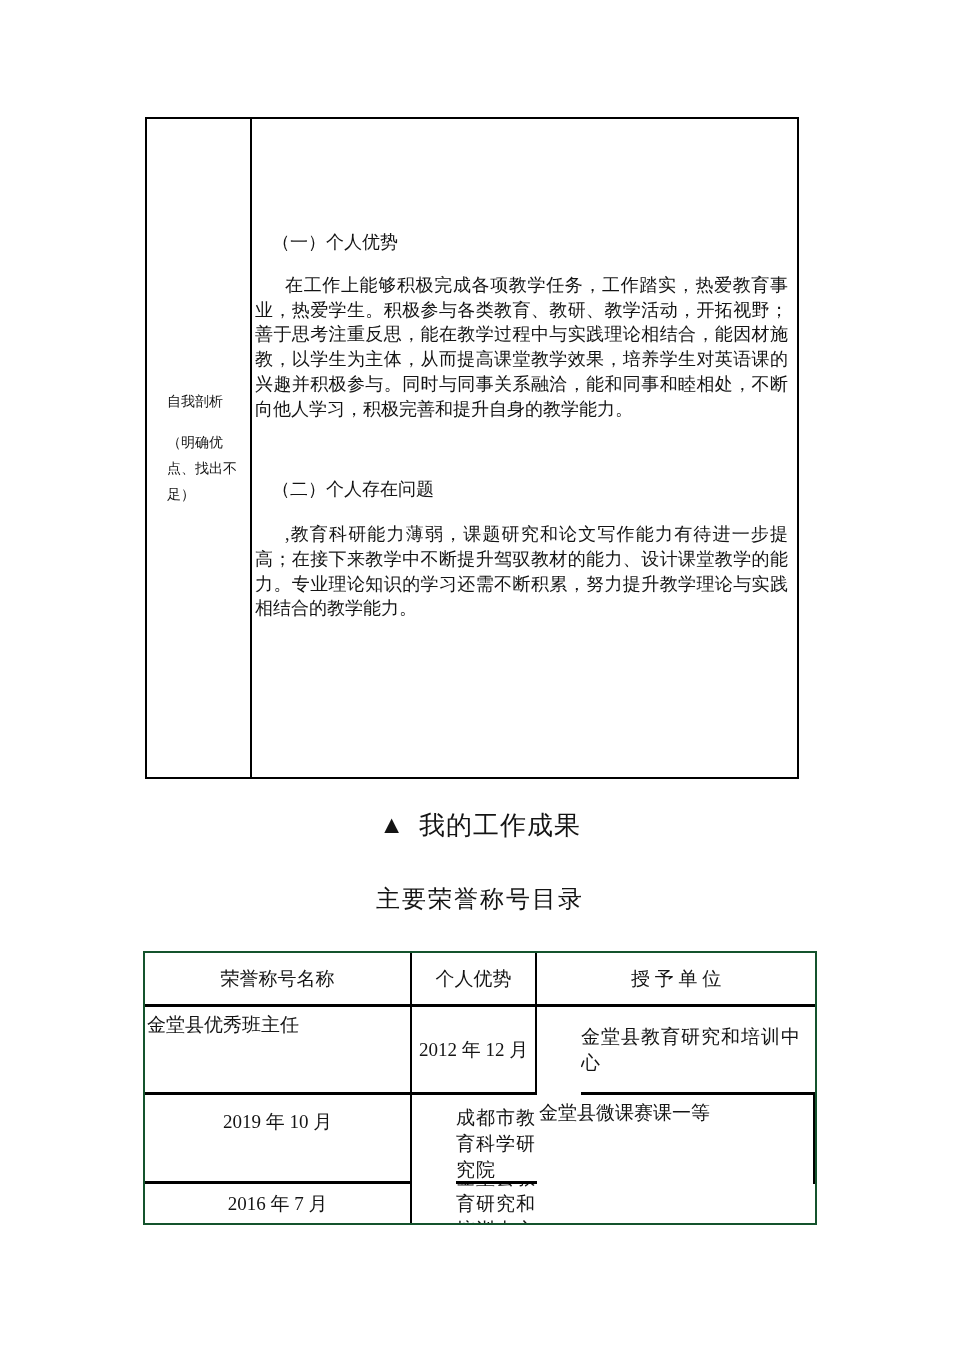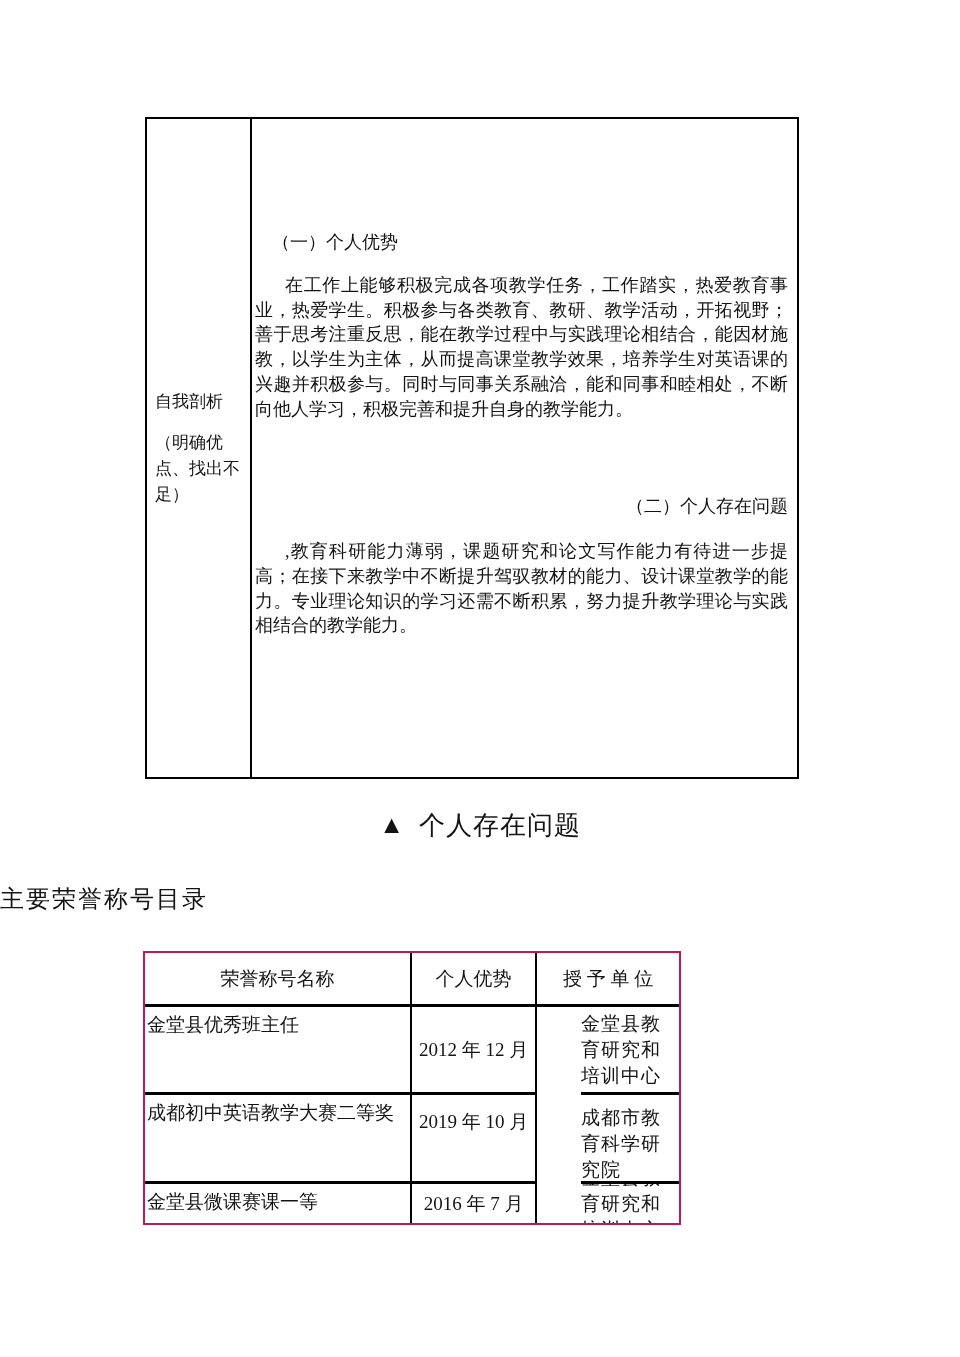--- a/index.html
+++ b/index.html
@@ -18,52 +18,52 @@
     width:654px;height:662px;
     border:2px solid #000;
     box-sizing:border-box;
     display:flex;
   }
   .at-col1{
     flex:0 0 105px;width:105px;
     border-right:2px solid #000;
     box-sizing:border-box;
     display:flex;flex-direction:column;justify-content:center;
-    font-size:17px;line-height:26px;
-    padding-left:8px;
+    font-size:14px;line-height:26px;
+    padding-left:20px;
   }
   .at-note{margin-top:15px;white-space:pre-line;}
   .at-col2{
     flex:1;box-sizing:border-box;
     padding:111px 9px 0 3px;
     font-size:18px;
   }
   .at-h{padding-left:17px;line-height:25px;}
-  .at-h2{margin-top:73px;text-align:right;}
+  .at-h2{margin-top:56px;}
   .at-p{margin:18px 0 0 0;line-height:24.7px;text-indent:30px;text-align:justify;}
   .at-p2{margin-top:20px;}
 
   
   .doc-title{
     position:absolute;top:808px;left:0;width:960px;
     text-align:center;font-size:26px;letter-spacing:1px;
     white-space:nowrap;
   }
   .doc-title .tri{font-size:25px;margin-right:14px;position:relative;top:-1px;}
   .honors-title{
     position:absolute;top:883px;left:0;width:960px;
-    font-size:24px;letter-spacing:2px;
+    text-align:center;font-size:24px;letter-spacing:2px;
     white-space:nowrap;
   }
 
   
   .honors-table{
     position:absolute;left:143px;top:951px;
-    width:538px;height:274px;
-    border:2px solid #be185d;
+    width:674px;height:274px;
+    border:2px solid #14532d;
     box-sizing:border-box;
     display:grid;
     grid-template-columns:267px 125px 1fr;
     grid-template-rows:54px 88px 89px 1fr;
     font-size:19px;
   }
   .ht-cell{
     box-sizing:border-box;
     border-right:2px solid #000;
     border-bottom:3px solid #000;
@@ -90,35 +90,34 @@
   </div>
   <div class="at-col2">
     <div class="at-h">（一）个人优势</div>
     <p class="at-p">在工作上能够积极完成各项教学任务，工作踏实，热爱教育事业，热爱学生。积极参与各类教育、教研、教学活动，开拓视野；善于思考注重反思，能在教学过程中与实践理论相结合，能因材施教，以学生为主体，从而提高课堂教学效果，培养学生对英语课的兴趣并积极参与。同时与同事关系融洽，能和同事和睦相处，不断向他人学习，积极完善和提升自身的教学能力。</p>
     <div class="at-h at-h2">（二）个人存在问题</div>
     <p class="at-p at-p2">,教育科研能力薄弱，课题研究和论文写作能力有待进一步提高；在接下来教学中不断提升驾驭教材的能力、设计课堂教学的能力。专业理论知识的学习还需不断积累，努力提升教学理论与实践相结合的教学能力。</p>
   </div>
 </div>
 
 <div class="doc-title">
-  <span class="tri">▲</span><span>个人存在问题</span>
+  <span class="tri">▲</span><span>我的工作成果</span>
 </div>
 
 <div class="honors-title">主要荣誉称号目录</div>
 
 <div class="honors-table">
 
   <div class="ht-cell ht-header">荣誉称号名称</div>
   <div class="ht-cell ht-header">个人优势</div>
   <div class="ht-cell ht-header last-col">授  予  单  位</div>
 
   <div class="ht-cell ht-name">金堂县优秀班主任</div>
   <div class="ht-cell ht-center">2012 年 12 月</div>
   <div class="ht-cell ht-center last-col ht-unit">金堂县教育研究和培训中心</div>
 
-  <div class="ht-cell ht-name">成都初中英语教学大赛二等奖</div>
   <div class="ht-cell ht-date-top">2019 年 10 月</div>
   <div class="ht-cell ht-unit-low last-col ht-unit">成都市教育科学研究院</div>
 
   <div class="ht-cell ht-name last-row">金堂县微课赛课一等</div>
   <div class="ht-cell ht-center last-row">2016 年 7 月</div>
   <div class="ht-cell ht-center last-col last-row ht-unit">金堂县教育研究和培训中心</div>
 </div>
 
 </body></html>

